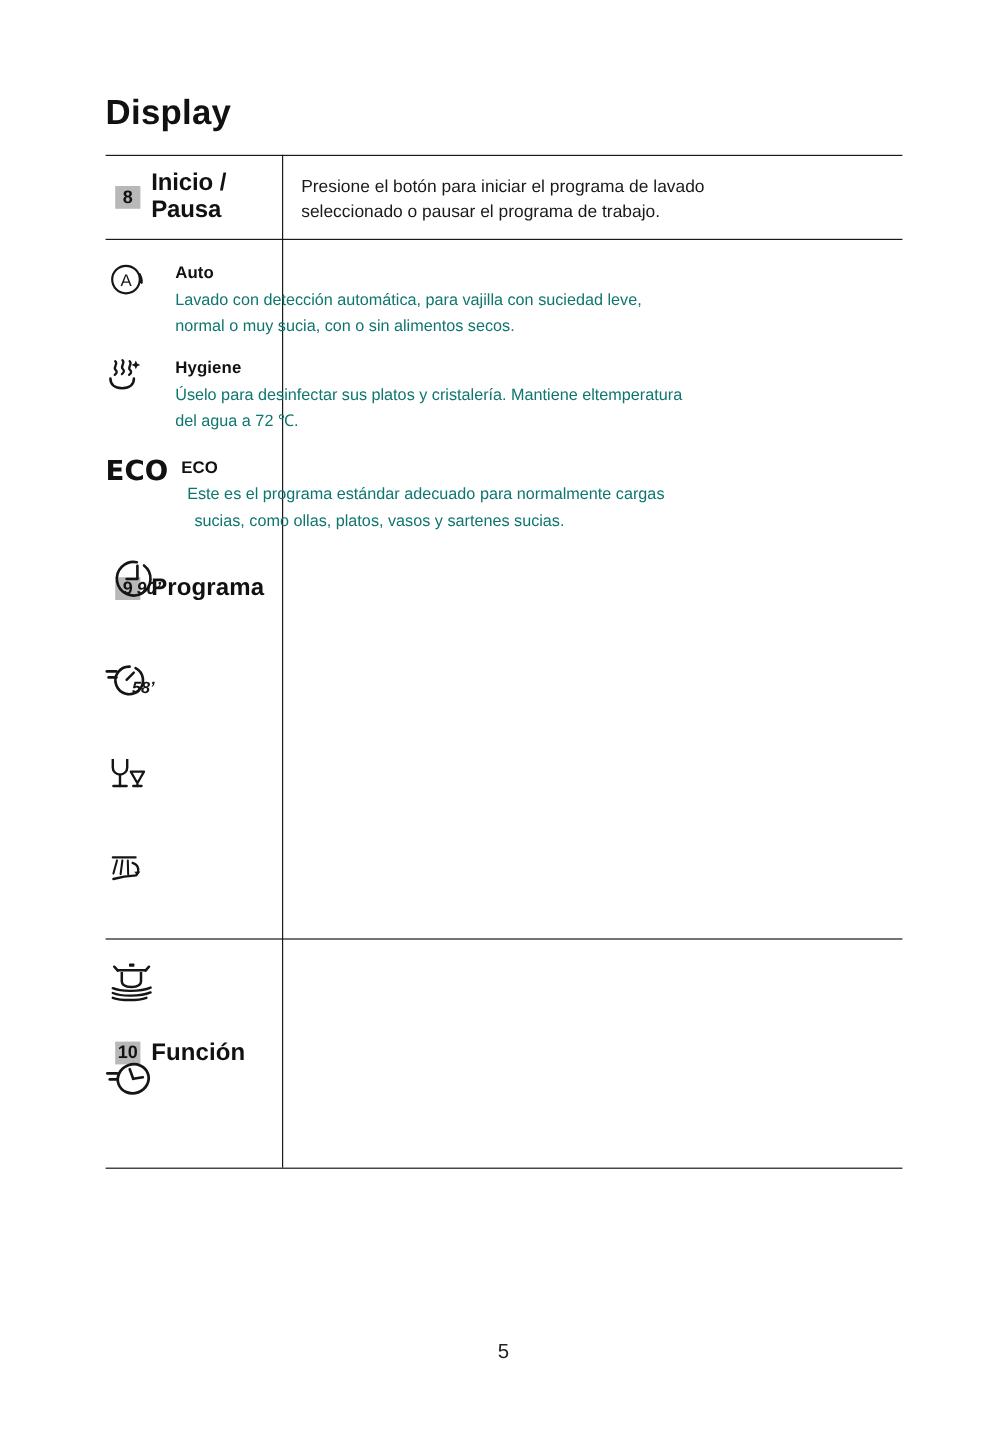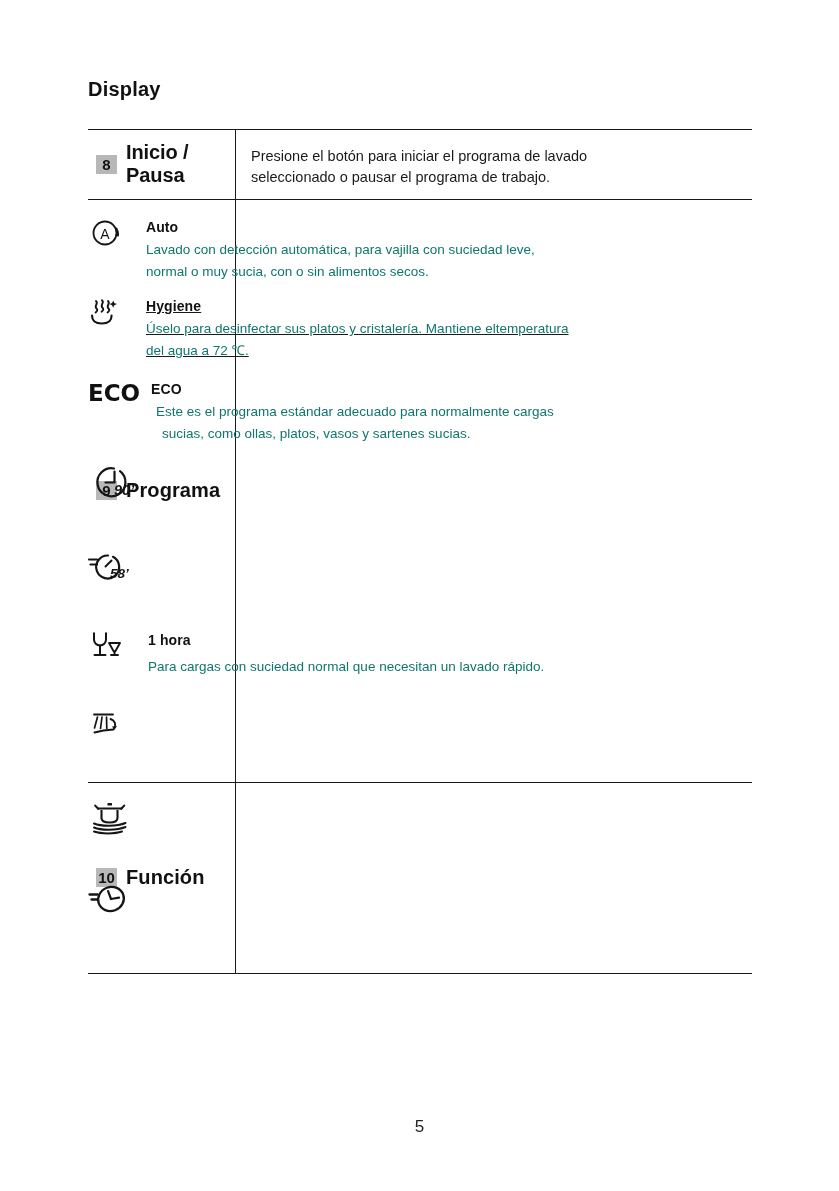--- a/index.html
+++ b/index.html
@@ -21,21 +21,21 @@
     width: 839px;
     height: 1191px;
     overflow: hidden;
   }
 
   
   .page-title {
     position: absolute;
     left: 88px;
     top: 78px;
-    font-size: 20px;
+    font-size: 29px;
     font-weight: bold;
     letter-spacing: 0.2px;
     color: #111;
   }
 
   
   .table {
     position: absolute;
     left: 88px;
     top: 129px;
@@ -195,21 +195,21 @@
           <path d="M27.2 16.0 L30.4 17.4 L30.9 13.9 Z" fill="#151515"></path>
         </svg>
       </div>
       <div class="prog-body">
         <p class="prog-title">Auto</p>
         <p class="prog-desc">Lavado con detección automática, para vajilla con suciedad leve,</p>
         <p class="prog-desc">normal o muy sucia, con o sin alimentos secos.</p>
       </div>
     </div>
 
-    <div class="prog cell" style="top:169px;text-decoration:underline;">
+    <div class="prog cell" style="top:169px;">
       <div class="prog-icon">
         <svg width="44" height="32" viewBox="0 0 44 32">
           <path d="M8 3 C11 5.5 5.5 8 8.5 10.5 C10.2 12 8.8 13.5 7.6 14.4" fill="none" stroke="#151515" stroke-width="1.9" stroke-linecap="round"></path>
           <path d="M14 2.2 C17 4.7 11.5 7.2 14.5 9.7 C16.2 11.2 14.8 12.8 13.6 13.7" fill="none" stroke="#151515" stroke-width="1.9" stroke-linecap="round"></path>
           <path d="M20 3 C23 5.5 17.5 8 20.5 10.5 C22.2 12 20.8 13.5 19.6 14.4" fill="none" stroke="#151515" stroke-width="1.9" stroke-linecap="round"></path>
           <path d="M25.2 2.4 l1.1 2.6 l2.6 1.1 l-2.6 1.1 l-1.1 2.6 l-1.1 -2.6 l-2.6 -1.1 l2.6 -1.1 Z" fill="#151515"></path>
           <path d="M4 17.5 C4 22.5 7.5 25.5 13.8 25.5 C20.1 25.5 23.6 22.5 23.6 17.5" fill="none" stroke="#151515" stroke-width="2.1" stroke-linecap="round"></path>
         </svg>
       </div>
       <div class="prog-body">
@@ -255,24 +255,20 @@
     <div class="prog cell" style="top:501px;">
       <div class="prog-icon">
         <svg width="46" height="34" viewBox="0 0 46 34">
           <path d="M6 2.5 L6 9.5 A6 6 0 0 0 18 9.5 L18 2.5" fill="none" stroke="#151515" stroke-width="2"></path>
           <path d="M12 15.5 L12 25" fill="none" stroke="#151515" stroke-width="2" stroke-linecap="round"></path>
           <path d="M6.5 25 L17.5 25" fill="none" stroke="#151515" stroke-width="2" stroke-linecap="round"></path>
           <path d="M21 13 L32 13 L27.2 21.5 L25.8 21.5 Z" fill="none" stroke="#151515" stroke-width="1.9" stroke-linejoin="round"></path>
           <path d="M26.5 21.5 L26.5 25" fill="none" stroke="#151515" stroke-width="1.9" stroke-linecap="round"></path>
           <path d="M23 25 L30 25" fill="none" stroke="#151515" stroke-width="1.9" stroke-linecap="round"></path>
         </svg>
-      </div>
-      <div class="prog-body" style="margin-left:60px; padding-top:2px;">
-        <p class="prog-title">1 hora</p>
-        <p class="prog-desc" style="margin-top:8px;">Para cargas con suciedad normal que necesitan un lavado rápido.</p>
       </div>
     </div>
 
     <div class="prog cell" style="top:582px;">
       <div class="prog-icon">
         <svg width="46" height="32" viewBox="0 0 46 32">
           <path d="M6 3.5 L25 3.5" fill="none" stroke="#151515" stroke-width="1.8" stroke-linecap="round"></path>
           <path d="M9.5 6 L6.5 17" fill="none" stroke="#151515" stroke-width="1.7" stroke-linecap="round"></path>
           <path d="M14 6 L12.5 17.5" fill="none" stroke="#151515" stroke-width="1.7" stroke-linecap="round"></path>
           <path d="M18.5 6 L18.8 17.5" fill="none" stroke="#151515" stroke-width="1.7" stroke-linecap="round"></path>

